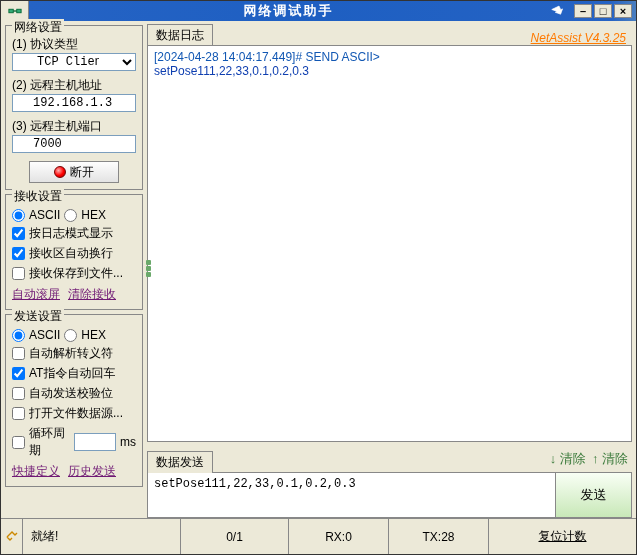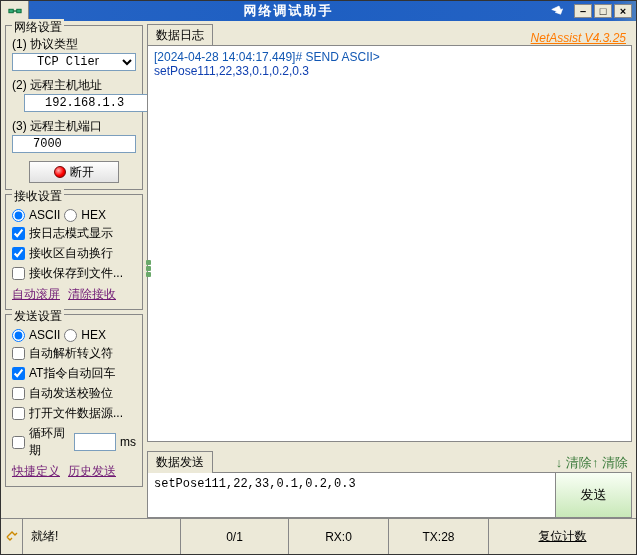--- a/index.html
+++ b/index.html
@@ -29,24 +29,24 @@
 .right-panel{flex:1;display:flex;flex-direction:column;min-width:0;min-height:0}
 .tabs{display:flex;align-items:flex-end;height:20px}
 .tab{border:1px solid #888;border-bottom:none;background:#ece9d8;padding:2px 8px;font-size:12px;margin-right:4px;position:relative;top:1px}
 .tab-spacer{flex:1}
 .brand{color:#ff7a00;font-style:italic;text-decoration:underline;font-size:12px;padding-right:6px;cursor:pointer}
 .log-area{flex:1;border:1px solid #888;background:#fff;font-family:"Courier New",monospace;font-size:12px;padding:4px 6px;overflow:auto;min-height:0;position:relative}
 .log-line1{color:#1157b3}
 .log-line2{color:#0f3fb0}
 .splitter{height:8px;position:relative}
 .send-panel{display:flex;flex-direction:column}
-.send-head{display:flex;align-items:flex-end}
+.send-head{display:flex;align-items:flex-start}
 .send-head .tab{top:1px}
 .send-head-spacer{flex:1}
-.send-head-tools{display:flex;align-items:center;padding-right:4px}
+.send-head-tools{display:flex;align-items:center;gap:6px;padding-right:4px}
 .send-head-tools .ico{color:#3a7a3a;font-size:13px;cursor:pointer}
 .send-body{border:1px solid #888;display:flex;height:46px}
 .send-input{flex:1;background:#fff;border:none;font-family:"Courier New",monospace;font-size:12px;padding:4px 6px;resize:none;outline:none}
 .send-btn{width:76px;background:linear-gradient(#f9fff5,#c8e8b8);border-left:1px solid #888;display:flex;align-items:center;justify-content:center;cursor:pointer;font-size:13px}
 .statusbar{height:36px;border-top:1px solid #888;background:#ece9d8;display:flex;align-items:center;font-size:12px}
 .sb-cell{border-right:1px solid #888;height:100%;display:flex;align-items:center;padding:0 8px}
 .sb-ico{width:22px;justify-content:center;padding:0}
 .sb-ico svg{width:12px;height:12px}
 .sb-ready{width:158px}
 .sb-cnt{width:108px;justify-content:center}
@@ -84,21 +84,21 @@
 
   <div class="body">
     <div class="left-panel">
 
       <div class="group" style="padding-top:10px">
         <div class="group-title">网络设置</div>
         <div class="lbl">(1) 协议类型</div>
         <select class="native"><option>TCP Client</option></select>
         <div style="height:6px"></div>
         <div class="lbl">(2) 远程主机地址</div>
-        <input class="native" style="width: 100%; margin-left: 12px;" value="192.168.1.3">
+        <input class="native" style="width: 100%;" value="192.168.1.3">
         <div style="height:6px"></div>
         <div class="lbl">(3) 远程主机端口</div>
         <input class="native" style="width: 100%;" value="7000">
         <div style="height:8px"></div>
         <div class="btn" style="margin:0 auto;width:90px">
           <span class="red-dot"></span>
           <span>断开</span>
         </div>
       </div>
 

